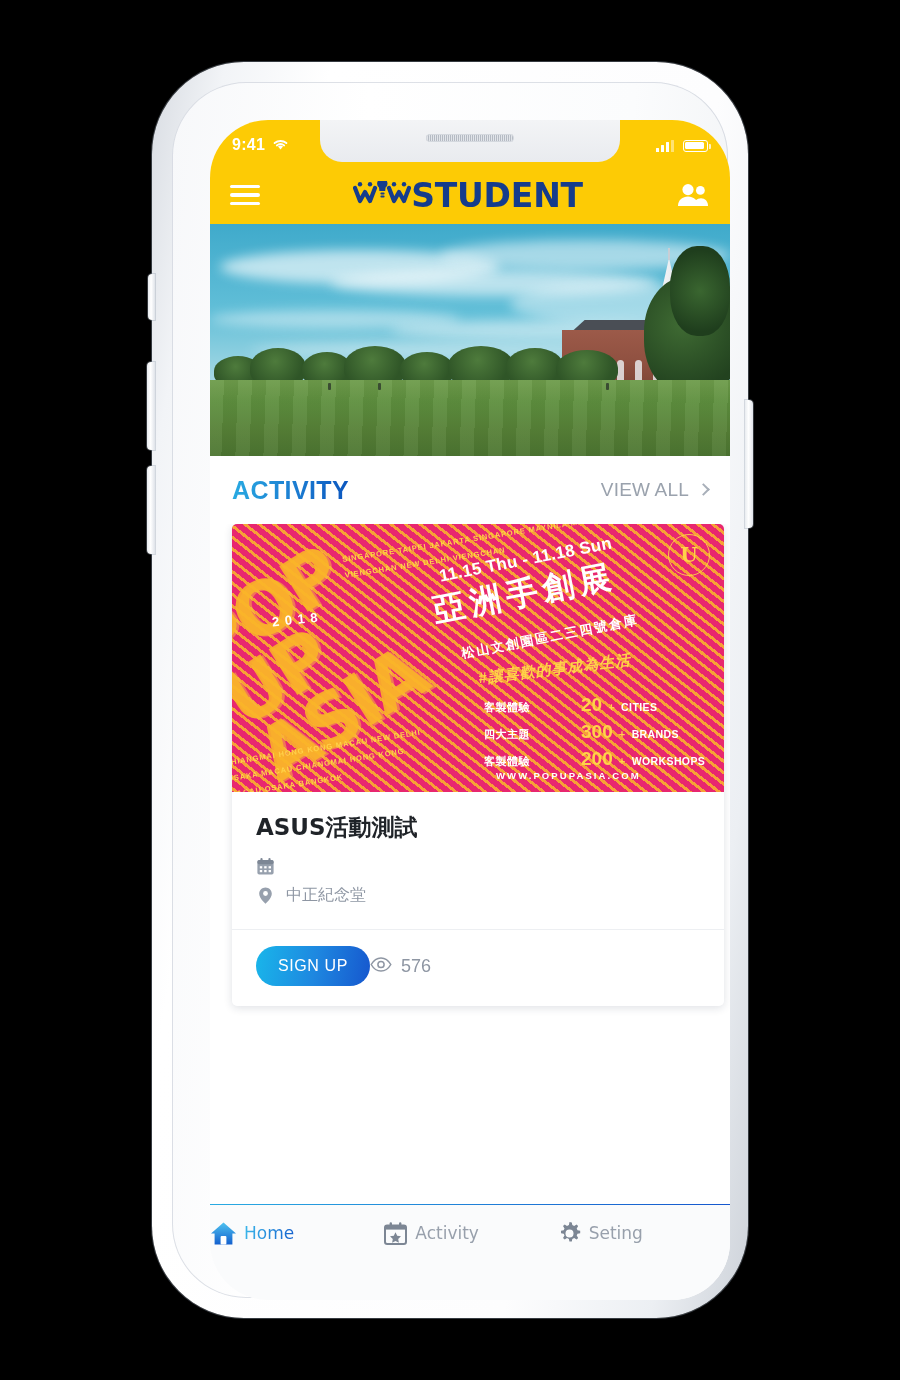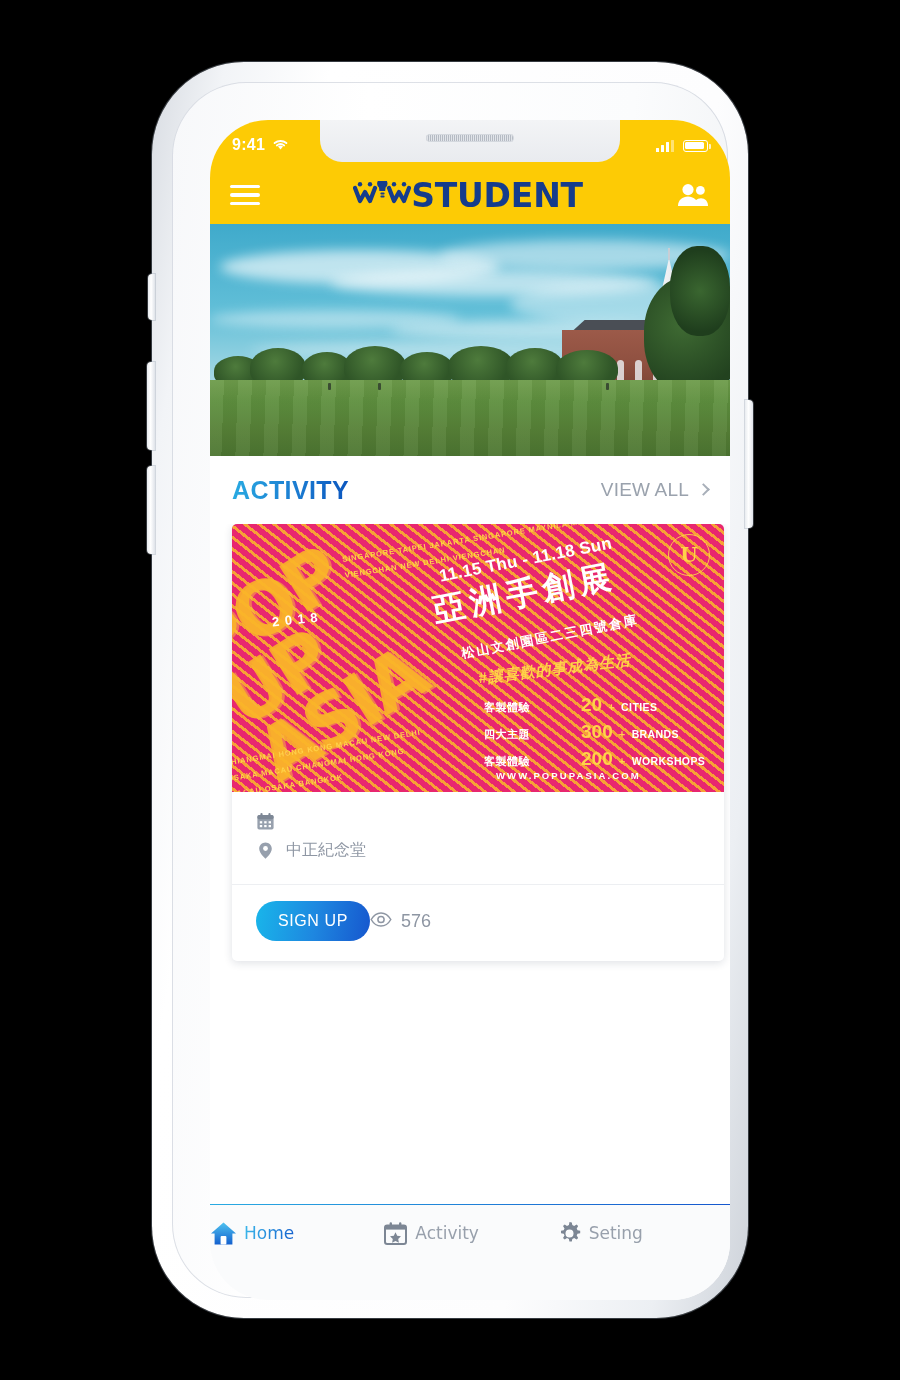--- a/index.html
+++ b/index.html
@@ -715,20 +715,21 @@
                   <span class="pnum">200</span>
                   <span class="pplus">+</span>
                   <span class="plab">WORKSHOPS</span>
                 </div>
               </div>
               <div class="poster-url">WWW.POPUPASIA.COM</div>
               <div class="poster-stamp">U</div>
             </div>
 
             <div class="card-body">
+              <div class="card-title">ASUS活動測試</div>
 
               <div class="meta-row">
                 <span class="meta-icon">
                   <svg width="19" height="19" viewBox="0 0 19 19">
                     <rect x="1.4" y="3" width="16.2" height="14.6" rx="1.8" fill="#97A0AD"></rect>
                     <rect x="1.4" y="3" width="16.2" height="4.2" rx="1.8" fill="#7D8795"></rect>
                     <rect x="4.4" y="1" width="2.2" height="3.6" rx="1.1" fill="#7D8795"></rect>
                     <rect x="12.4" y="1" width="2.2" height="3.6" rx="1.1" fill="#7D8795"></rect>
                     <rect x="3.8" y="9.2" width="2.4" height="2.2" fill="#fff"></rect>
                     <rect x="8.2" y="9.2" width="2.4" height="2.2" fill="#fff"></rect>

